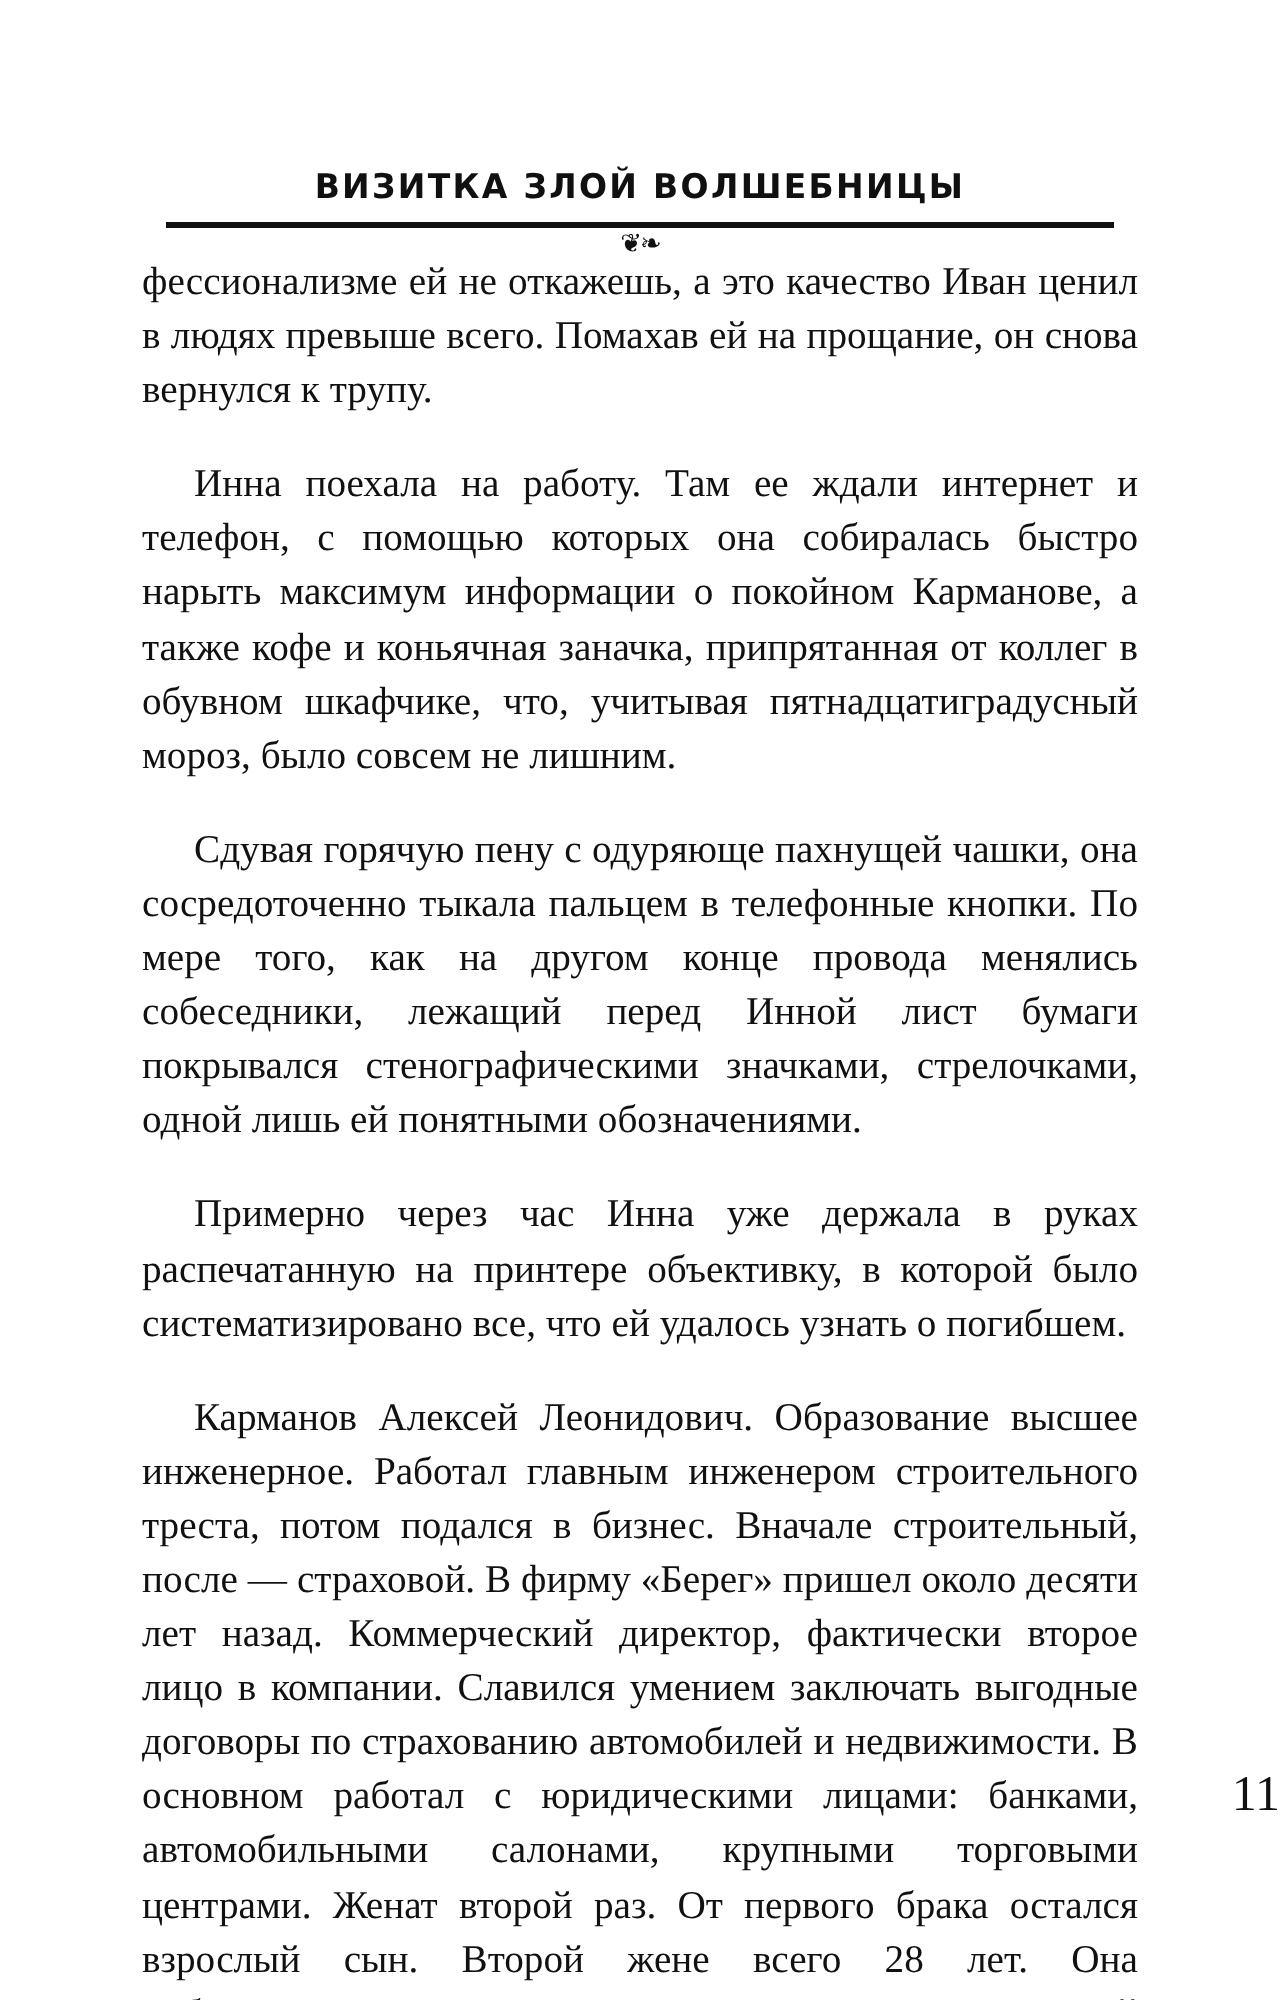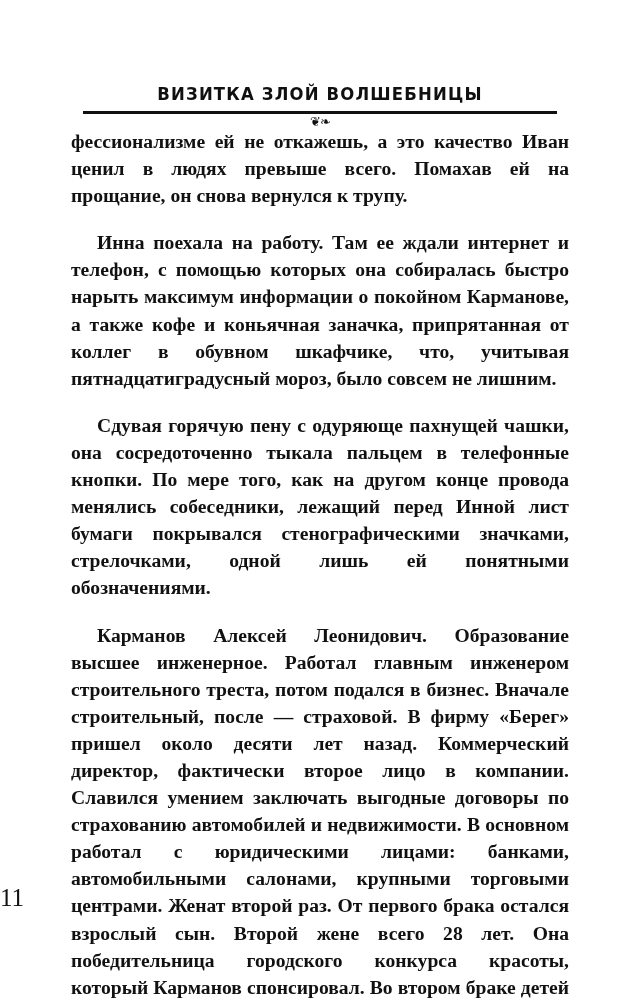--- a/index.html
+++ b/index.html
@@ -60,49 +60,49 @@
     font-size: 19.6px;
     line-height: 27.1px;
     text-align: justify;
     text-justify: inter-word;
     color: #111111;
     hyphens: manual;
   }
   .body-text p {
     margin: 0;
     text-indent: 0;
-    font-weight: bold;
   }
   .body-text p.indent {
     text-indent: 26px;
     margin-top: 20px;
   }
   .page-number {
     position: absolute;
     top: 884px;
     left: 0;
     width: 640px;
-    text-align: left;
+    text-align: right;
     font-size: 25px;
     color: #111111;
   }
 </style>
 </head>
 <body>
 
 <div class="page">
 
   <div class="header">
     <div class="header-title">ВИЗИТКА ЗЛОЙ ВОЛШЕБНИЦЫ</div>
     <div class="rule"></div>
     <div class="ornament">❦❧</div>
   </div>
 
   <div class="body-text">
     <p>фессионализме ей не откажешь, а это качество Иван ценил в людях превыше всего. Помахав ей на прощание, он снова вернулся к трупу.</p>
     <p class="indent">Инна поехала на работу. Там ее ждали интернет и телефон, с помощью которых она собиралась быстро нарыть максимум информации о покойном Карманове, а также кофе и коньячная заначка, припрятанная от коллег в обувном шкафчике, что, учитывая пятнадцатиградусный мороз, было совсем не лишним.</p>
     <p class="indent">Сдувая горячую пену с одуряюще пахнущей чашки, она сосредоточенно тыкала пальцем в телефонные кнопки. По мере того, как на другом конце провода менялись собеседники, лежащий перед Инной лист бумаги покрывался стенографическими значками, стрелочками, одной лишь ей понятными обозначениями.</p>
+    <p class="indent">Примерно через час Инна уже держала в руках распечатанную на принтере объективку, в которой было систематизировано все, что ей удалось узнать о погибшем.</p>
     <p class="indent">Карманов Алексей Леонидович. Образование высшее инженерное. Работал главным инженером строительного треста, потом подался в бизнес. Вначале строительный, после — страховой. В фирму «Берег» пришел около десяти лет назад. Коммерческий директор, фактически второе лицо в компании. Славился умением заключать выгодные договоры по страхованию автомобилей и недвижимости. В основном работал с юридическими лицами: банками, автомобильными салонами, крупными торговыми центрами. Женат второй раз. От первого брака остался взрослый сын. Второй жене всего 28 лет. Она победительница городского конкурса красоты, который Карманов спонсировал. Во втором браке детей нет. Увлекался типично мужскими «игрушками» — машинами, охотой, баней. В связях с криминалом замечен не был. Неприятно-</p>
   </div>
 
   <div class="page-number">11</div>
 
 </div>
 
 </body></html>

